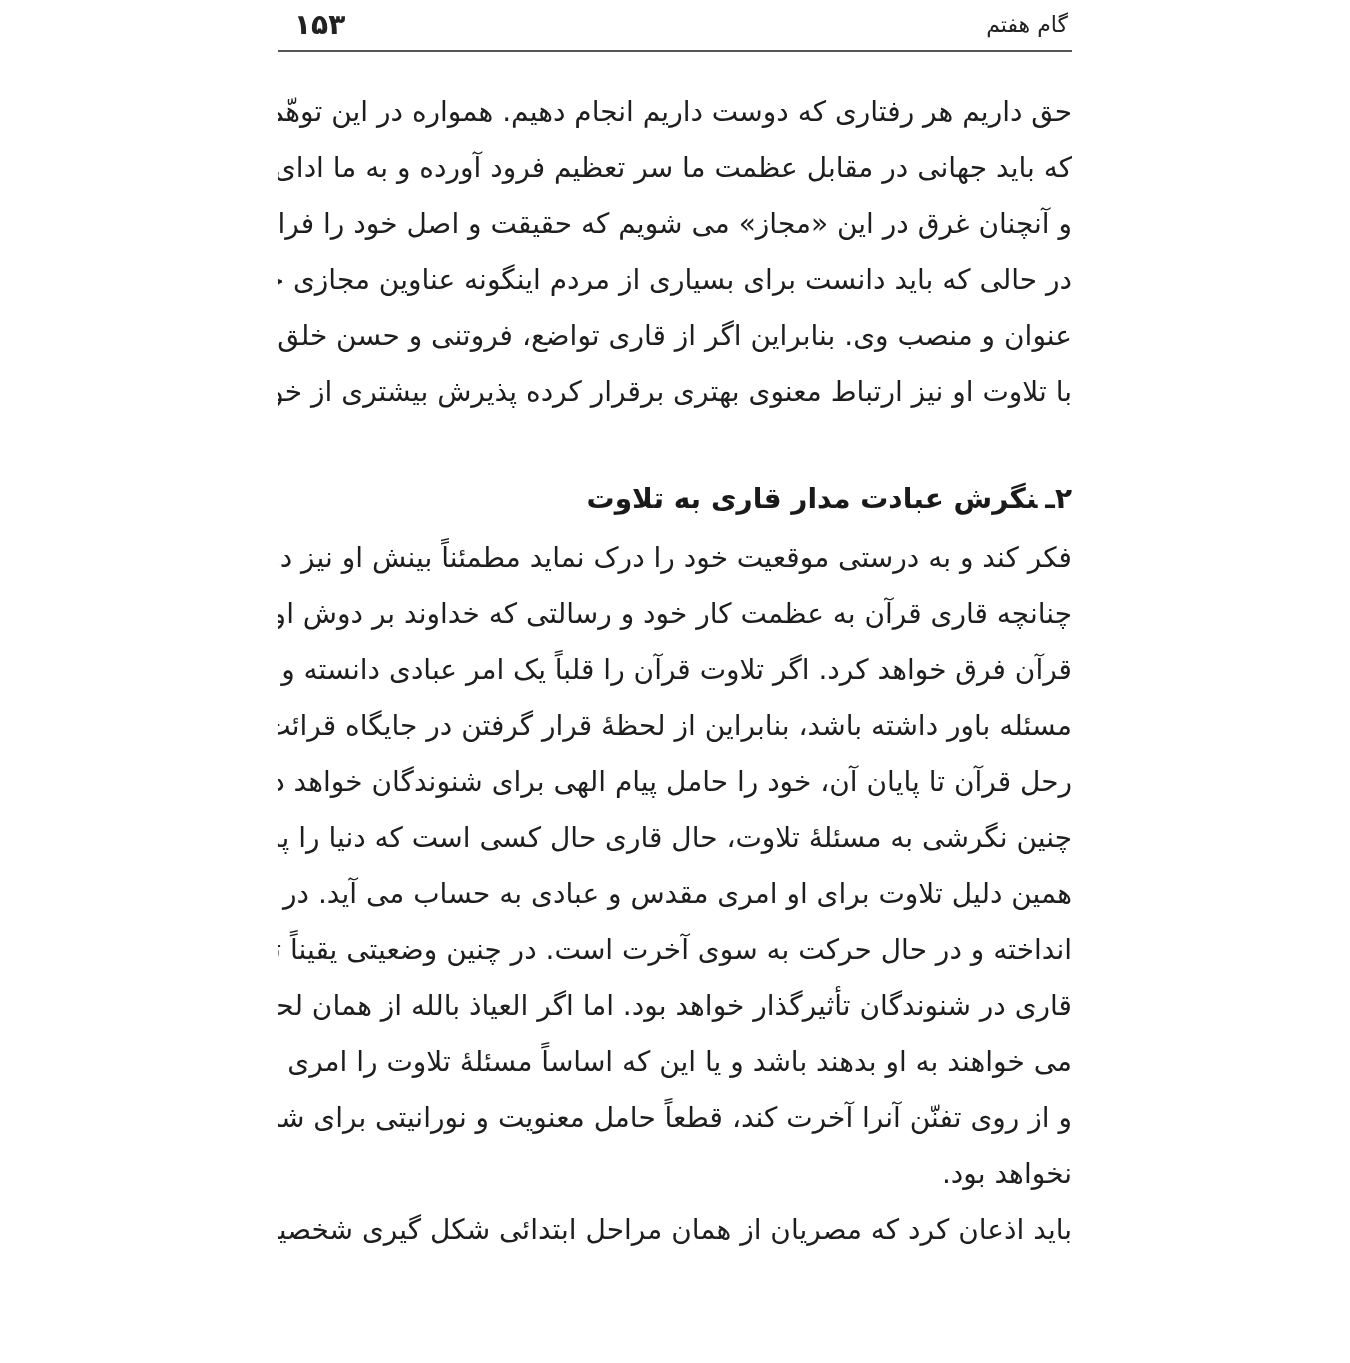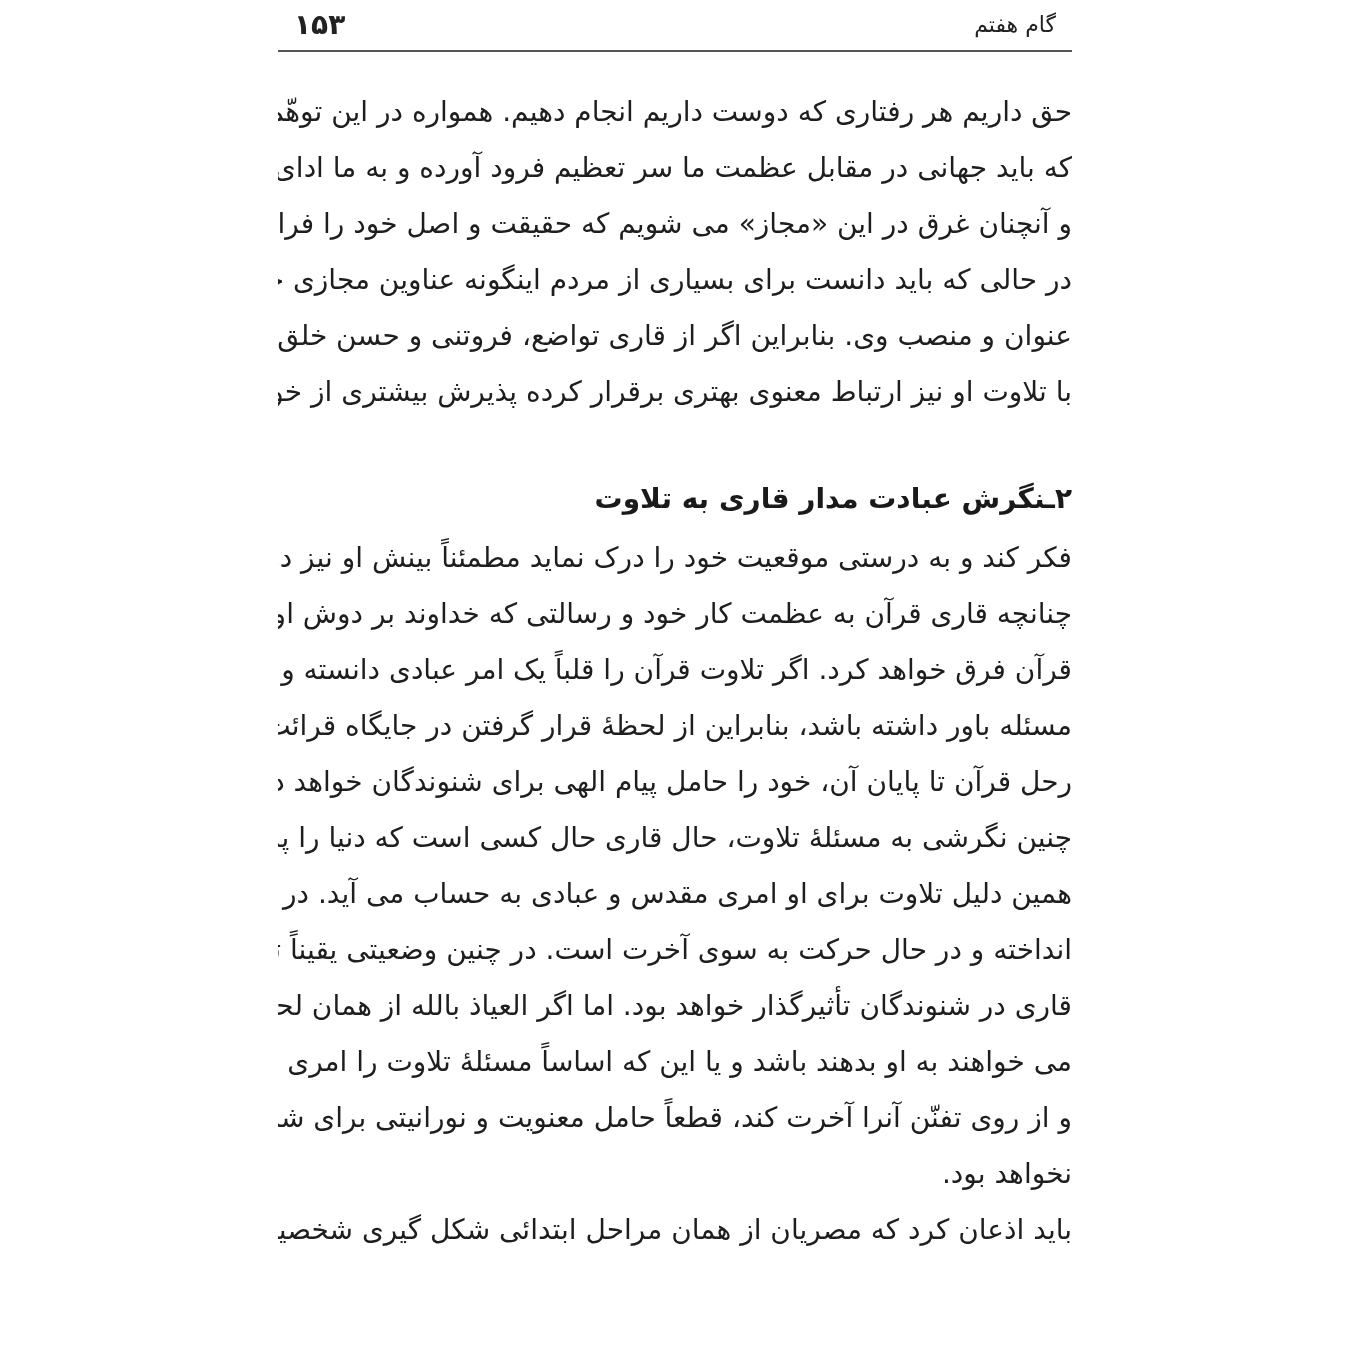--- a/index.html
+++ b/index.html
@@ -24,21 +24,21 @@
   }
   .running-header {
     position: absolute;
     top: 8px;
     left: 0;
     right: 0;
     height: 36px;
   }
   .chapter-title {
     position: absolute;
-    right: 16px;
+    right: 4px;
     top: 4px;
     font-size: 22px;
     font-family: "DejaVu Sans", sans-serif;
     color: #222;
   }
   .page-number {
     position: absolute;
     left: 16px;
     top: 0px;
     font-size: 28px;
@@ -74,21 +74,21 @@
   }
   .section-gap { height: 48px; }
   .section-heading {
     height: 62px;
     line-height: 62px;
     font-size: 28px;
     font-weight: bold;
     color: #1a1a1a;
     text-align: right;
   }
-  .heading-number { margin-left: 0; }
+  .heading-number { margin-left: 8px; }
 </style>
 </head>
 <body>
 
 <div class="page">
 
   <div class="running-header">
     <span class="chapter-title">گام هفتم</span>
     <span class="page-number">۱۵۳</span>
   </div>

